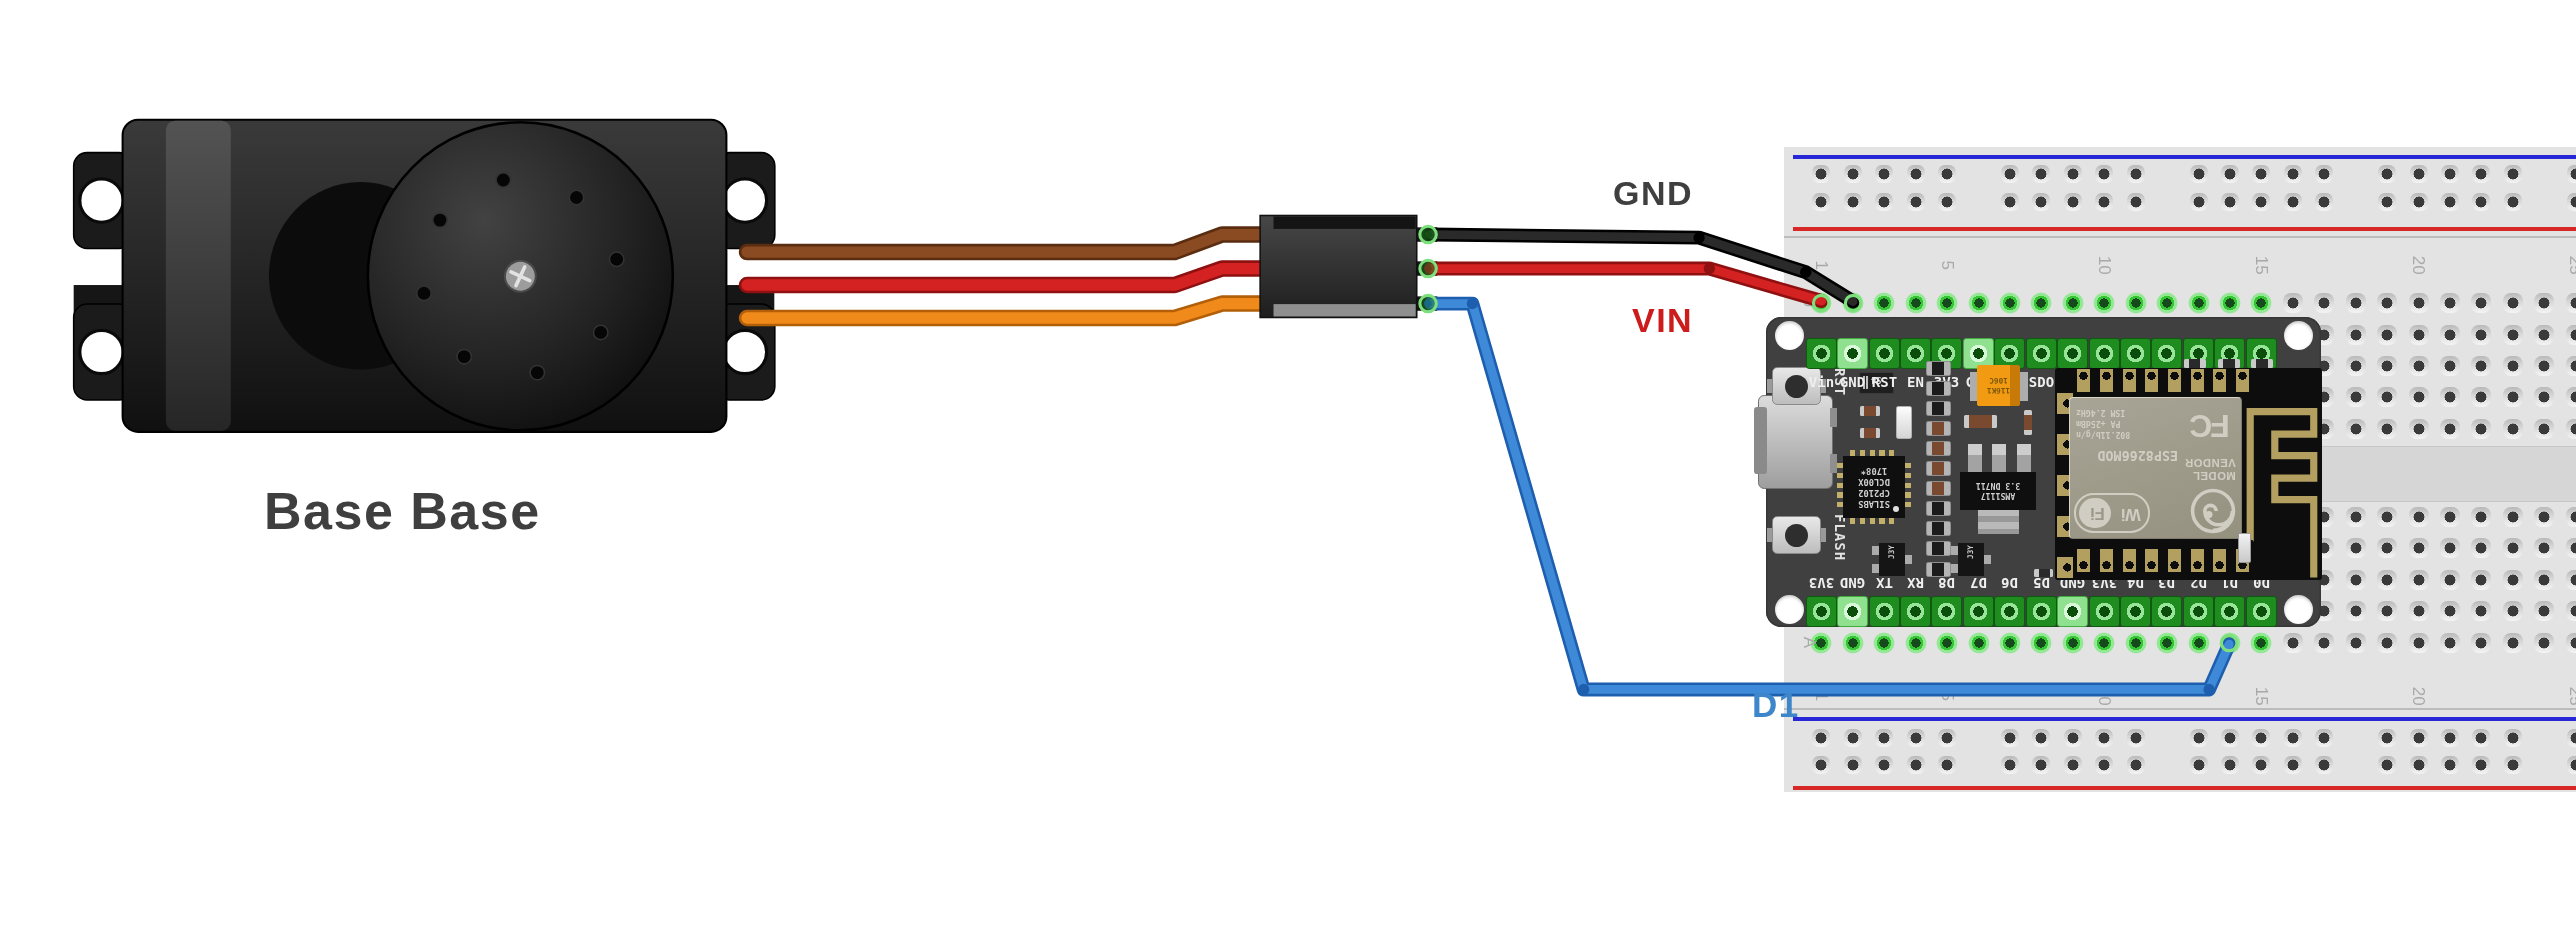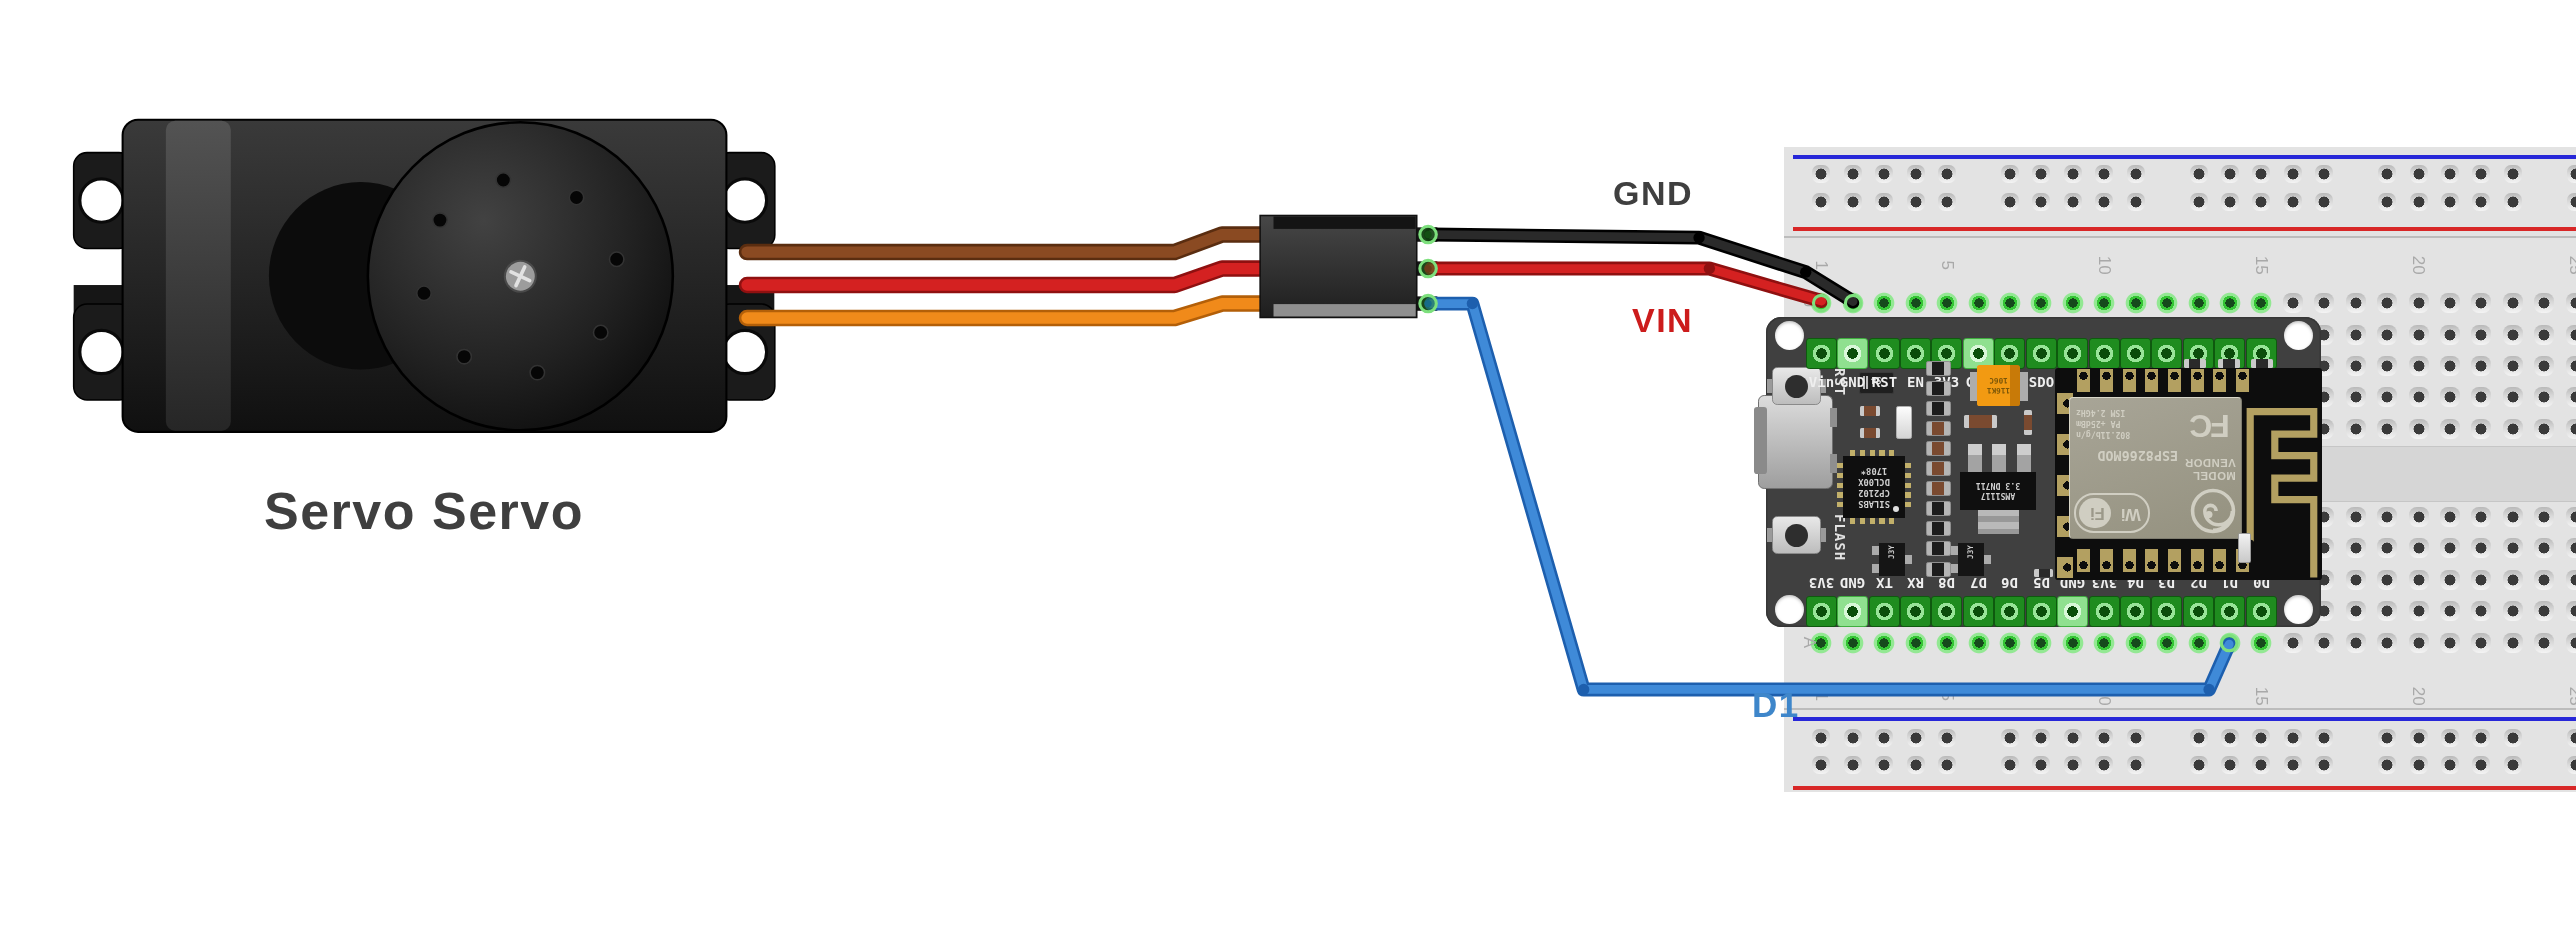--- a/index.html
+++ b/index.html
@@ -744,19 +744,19 @@
       </g>
       <g fill="none" stroke-width="6">
         <circle cx="3535" cy="588" r="15" stroke="#7de07d"></circle>
         <circle cx="3597" cy="588" r="15" stroke="#7de07d"></circle>
         <circle cx="4327" cy="1248" r="15" stroke="#7de07d"></circle>
       </g>
     </g>
   </svg>
 
   <div id="layer-labels">
-    <div class="abs big-label" style="left: 264px; top: 481px; font-size: 52px; color: rgb(63, 63, 63);">Servo Servo</div>
+    <div class="abs big-label" style="left: 264px; top: 481px; font-size: 52px; color: rgb(63, 63, 63);">Base Base</div>
     <div class="abs big-label" style="left: 1613px; top: 174px; font-size: 34px; color: rgb(63, 63, 63);">GND</div>
     <div class="abs big-label" style="left: 1632px; top: 301px; font-size: 34px; color: rgb(204, 28, 28);">VIN</div>
     <div class="abs big-label" style="left: 1752px; top: 685px; font-size: 35px; color: rgb(62, 134, 202);">D1</div>
   </div>
 </div>
 
 
 </body></html>

